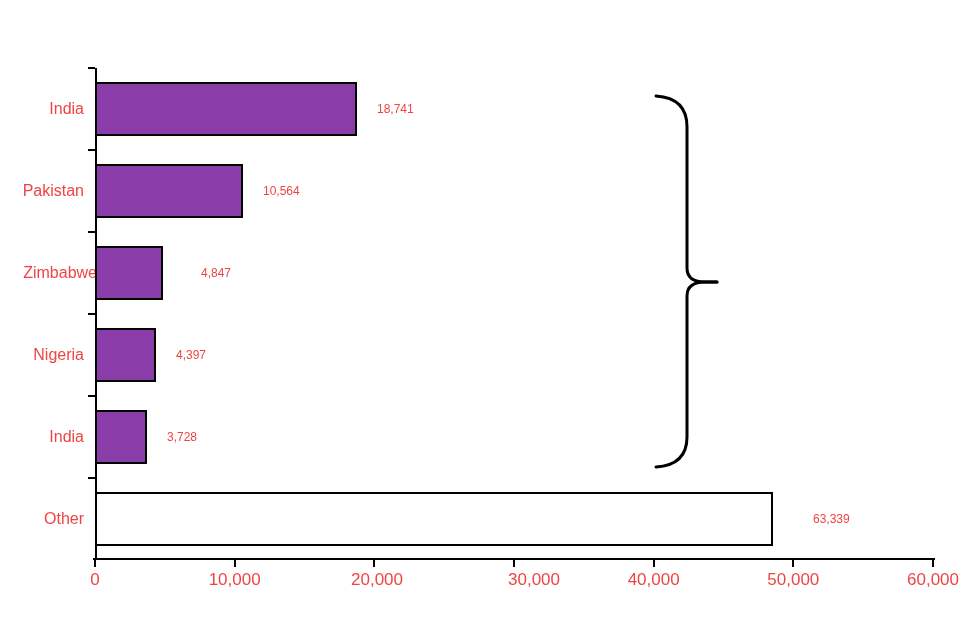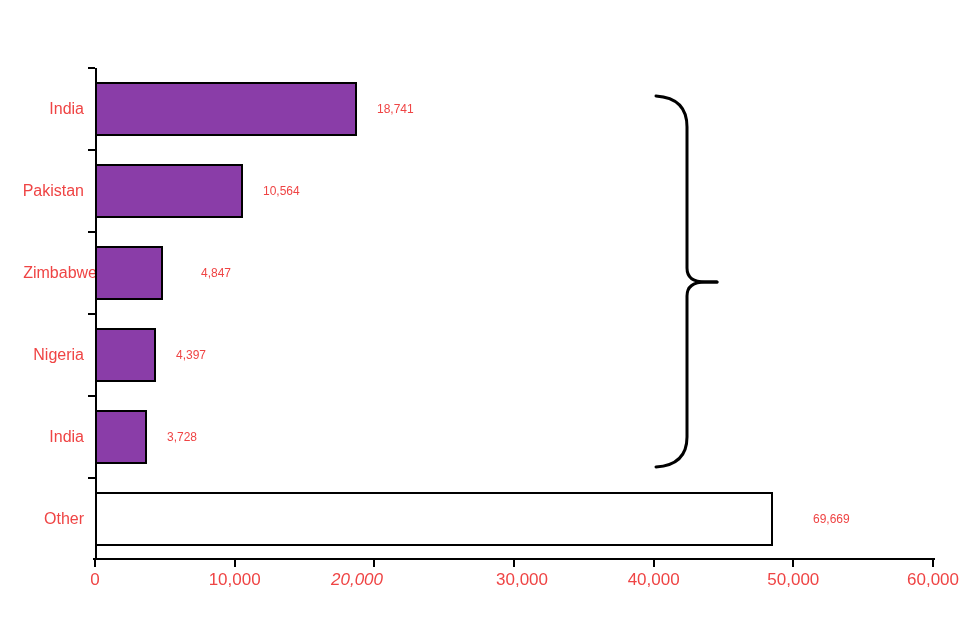--- a/index.html
+++ b/index.html
@@ -41,35 +41,35 @@
       <div class="bar" style="left: 95px; top: 246px; width: 68px; height: 54px; background: rgb(138, 61, 168);"></div>
       <div class="val-label" style="left: 201px; top: 262px;">4,847</div>
       <div class="cat-label" style="top: 345px;">Nigeria</div>
       <div class="bar" style="left: 95px; top: 328px; width: 61px; height: 54px; background: rgb(138, 61, 168);"></div>
       <div class="val-label" style="left: 176px; top: 344px;">4,397</div>
       <div class="cat-label" style="top: 427px;">India</div>
       <div class="bar" style="left: 95px; top: 410px; width: 52px; height: 54px; background: rgb(138, 61, 168);"></div>
       <div class="val-label" style="left: 167px; top: 426px;">3,728</div>
       <div class="cat-label" style="top: 509px;">Other</div>
       <div class="bar" style="left: 95px; top: 492px; width: 678px; height: 54px; background: rgb(255, 255, 255);"></div>
-      <div class="val-label" style="left: 813px; top: 508px;">69,669</div>
+      <div class="val-label" style="left: 813px; top: 508px;">63,339</div>
       <div class="y-tick" style="left: 88px; top: 67px;"></div>
       <div class="y-tick" style="left: 88px; top: 149px;"></div>
       <div class="y-tick" style="left: 88px; top: 231px;"></div>
       <div class="y-tick" style="left: 88px; top: 313px;"></div>
       <div class="y-tick" style="left: 88px; top: 395px;"></div>
       <div class="y-tick" style="left: 88px; top: 477px;"></div>
       <div class="x-tick" style="left: 94px; top: 560px;"></div>
       <div class="x-tick-label" style="left: 53px; top: 570px;">0</div>
       <div class="x-tick" style="left: 233.667px; top: 560px;"></div>
       <div class="x-tick-label" style="left: 192.667px; top: 570px;">10,000</div>
       <div class="x-tick" style="left: 373.333px; top: 560px;"></div>
-      <div class="x-tick-label" style="left: 315px; top: 570px; font-style: italic;">20,000</div>
+      <div class="x-tick-label" style="left: 335px; top: 570px;">20,000</div>
       <div class="x-tick" style="left: 513px; top: 560px;"></div>
-      <div class="x-tick-label" style="left: 480px; top: 570px;">30,000</div>
+      <div class="x-tick-label" style="left: 492px; top: 570px;">30,000</div>
       <div class="x-tick" style="left: 652.667px; top: 560px;"></div>
       <div class="x-tick-label" style="left: 611.667px; top: 570px;">40,000</div>
       <div class="x-tick" style="left: 792.333px; top: 560px;"></div>
       <div class="x-tick-label" style="left: 751.333px; top: 570px;">50,000</div>
       <div class="x-tick" style="left: 932px; top: 560px;"></div>
       <div class="x-tick-label" style="left: 891px; top: 570px;">60,000</div>
     </div>
 
   <svg id="brace" width="90" height="400" viewBox="0 0 90 400" aria-hidden="true">
     <path d="M 11 11 Q 42 13 42 42 L 42 183 Q 42 197 60 197 L 72 197" fill="none" stroke="#000000" stroke-width="3" stroke-linecap="round"></path>

